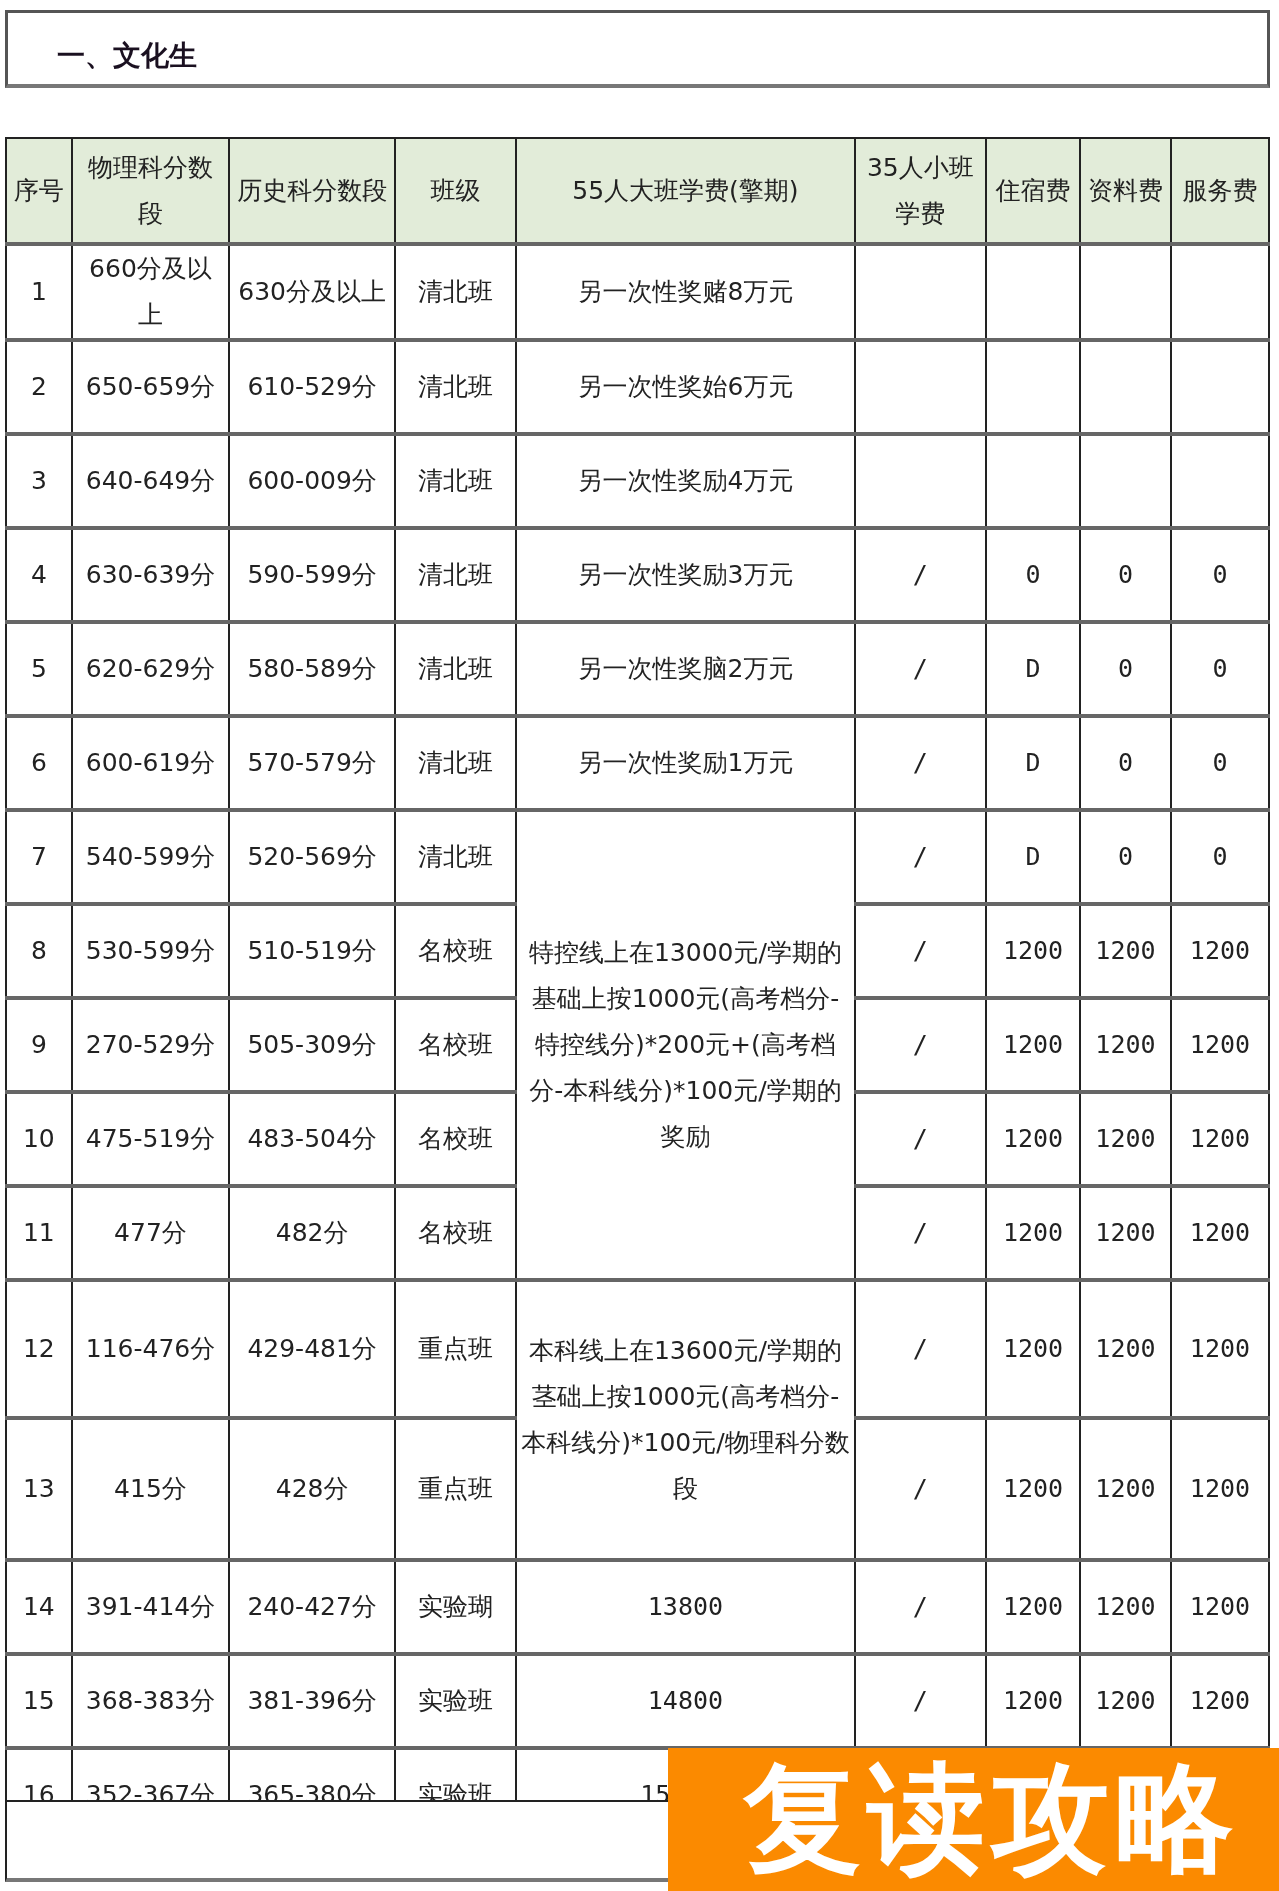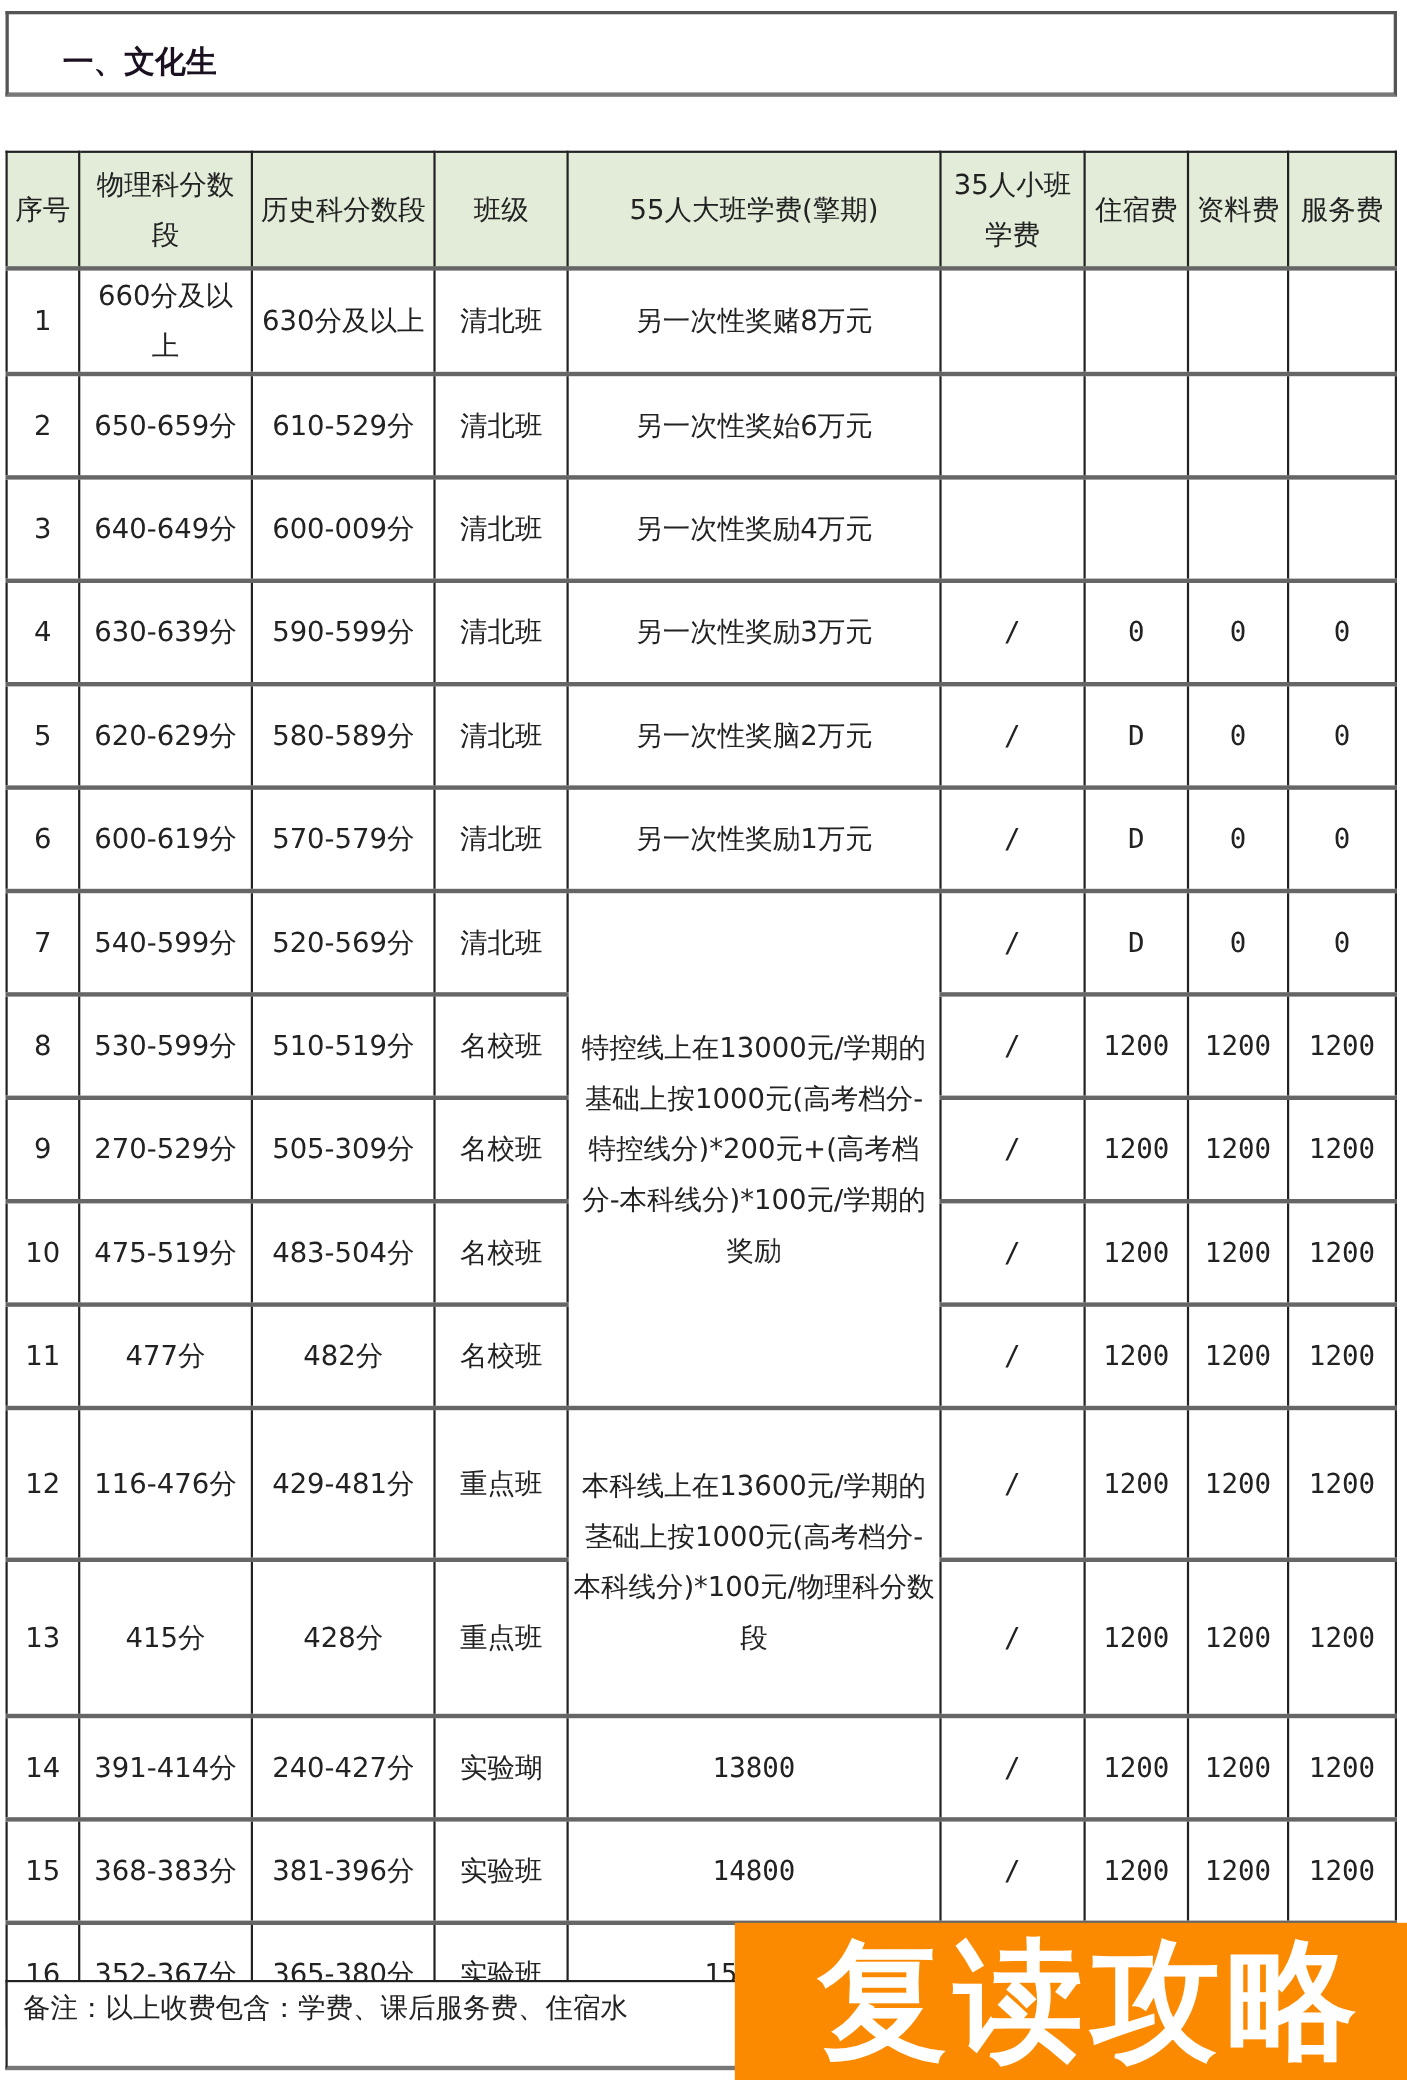--- a/index.html
+++ b/index.html
@@ -249,16 +249,15 @@
       <td class="cell-plain">156900</td>
       <td class="cell-plain">/</td>
       <td class="cell-plain">1200</td>
       <td class="cell-plain">1200</td>
       <td class="cell-plain">1200</td>
     </tr>
   </tbody>
 </table>
 
 <div class="notes">
-  <div>备注：以上收费包含：学费、课后服务费、住宿水</div>
 </div>
 
 <div class="watermark">复读攻略</div>
 
 </body></html>

